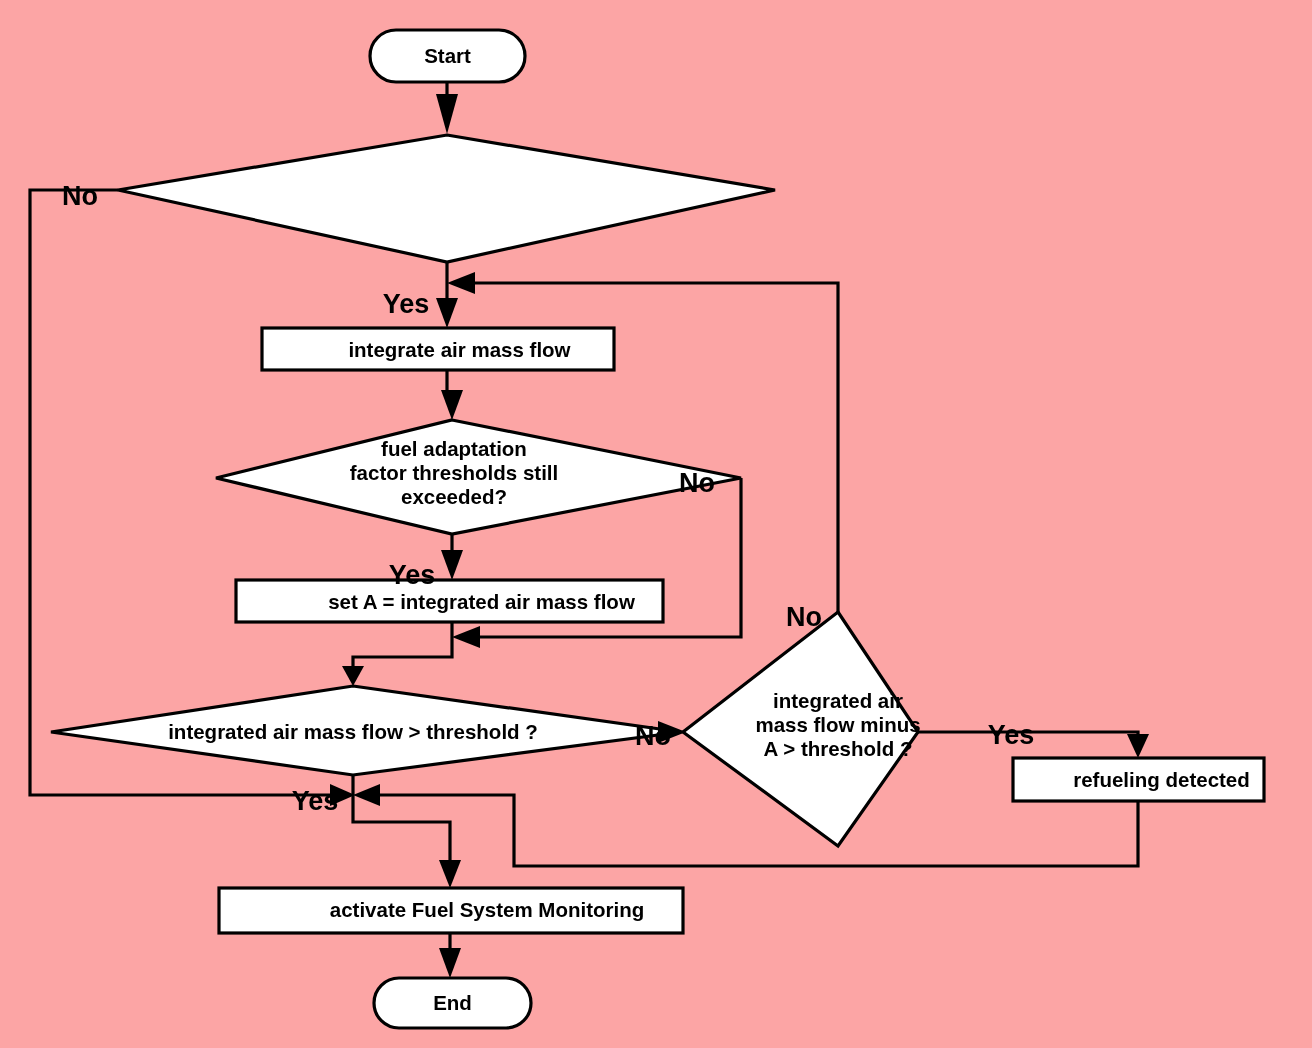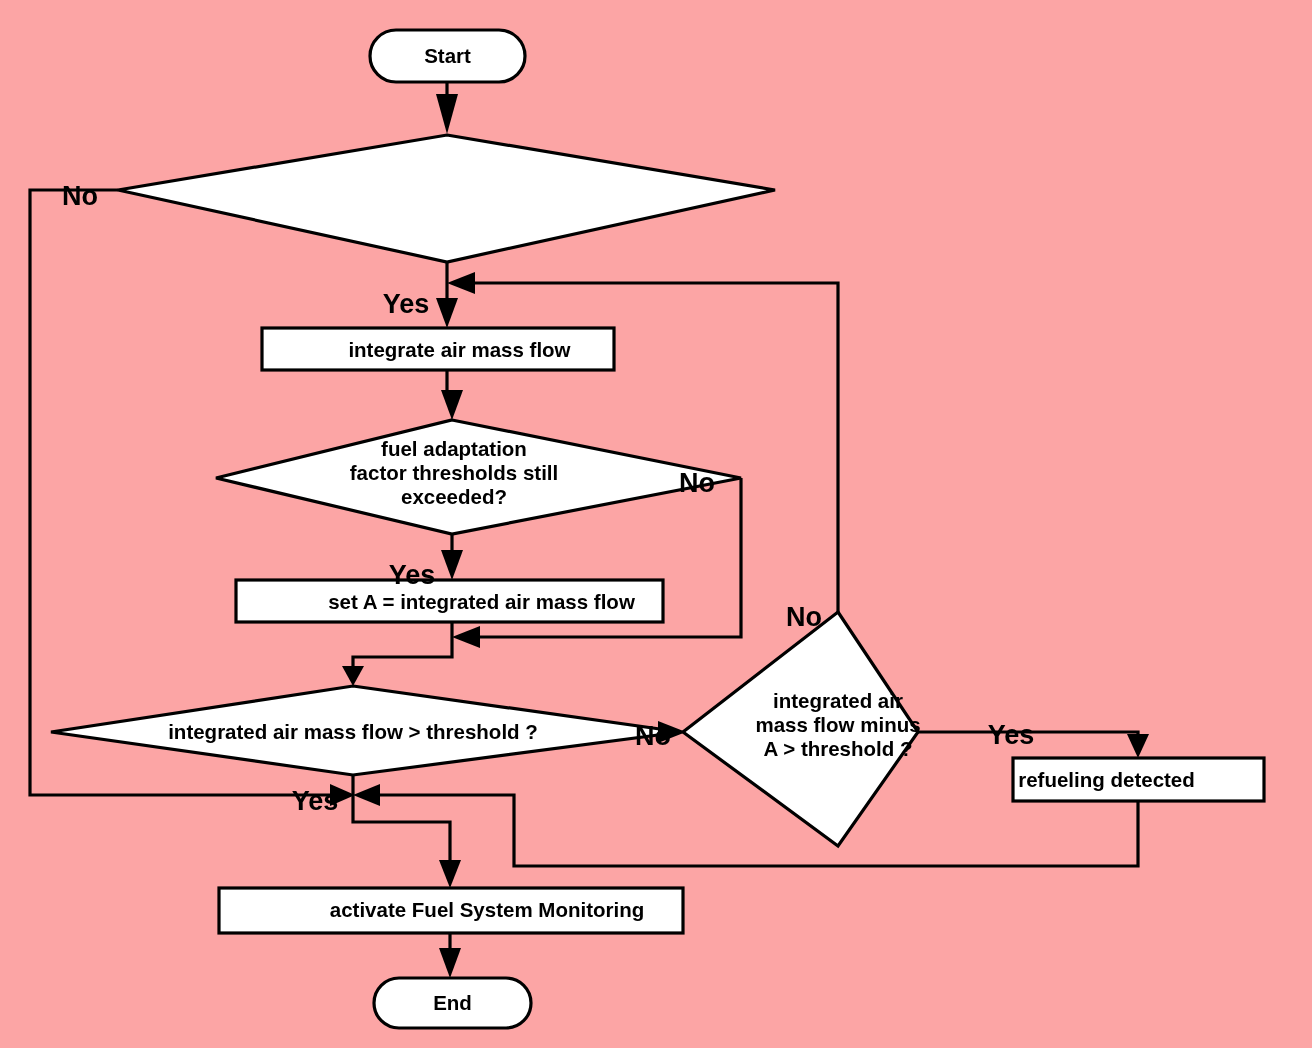--- a/index.html
+++ b/index.html
@@ -91,21 +91,21 @@
 exceeded?</div>
 
   <div class="lbl node-text" style="left:236px;top:590px;width:427px;margin-left:32px;">set A = integrated air mass flow</div>
 
   <div class="lbl node-text" style="left:718px;top:689px;width:240px;">integrated air
 mass flow minus
 A &gt; threshold ?</div>
 
   <div class="lbl node-text" style="left:113px;top:720px;width:480px;">integrated air mass flow &gt; threshold ?</div>
 
-  <div class="lbl node-text" style="left:981px;top:768px;width:251px;">refueling detected</div>
+  <div class="lbl node-text" style="left:1036px;top:768px;width:251px;">refueling detected</div>
 
   <div class="lbl node-text" style="left:219px;top:898px;width:464px;margin-left:36px;">activate Fuel System Monitoring</div>
 
   <div class="lbl node-text" style="left:374px;top:991px;width:157px;">End</div>
 
   <div class="lbl edge-text" style="left:48px;top:157px;width:64px;">No</div>
 
   <div class="lbl edge-text" style="left:374px;top:265px;width:64px;">Yes</div>
 
   <div class="lbl edge-text" style="left:665px;top:444px;width:64px;">No</div>

